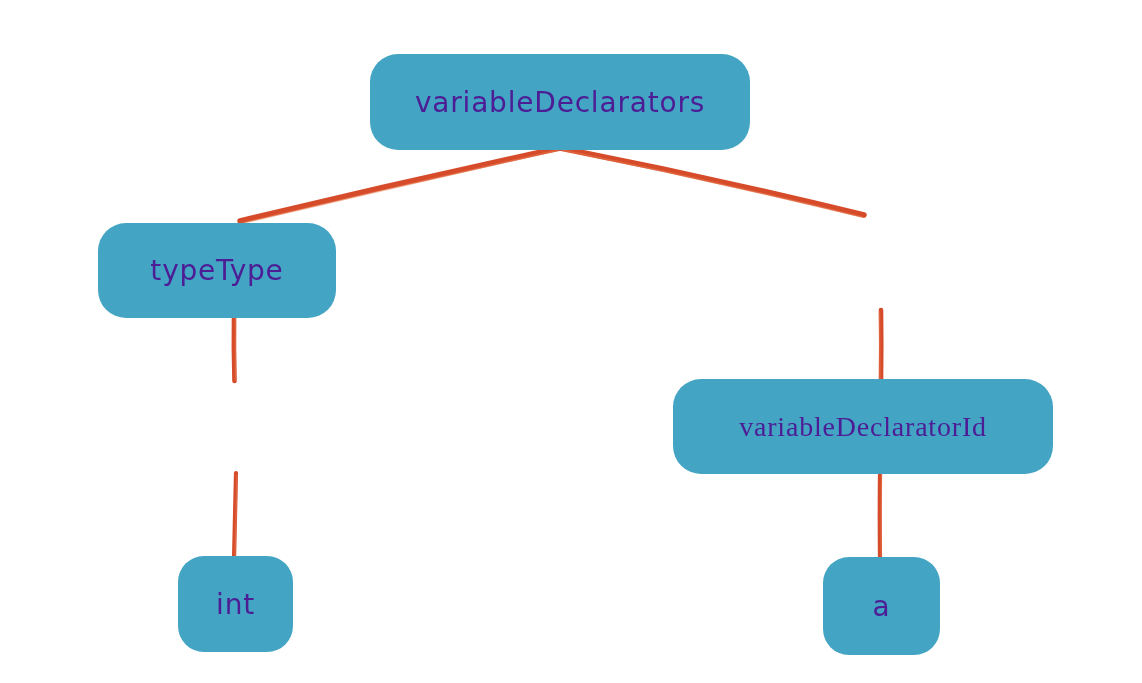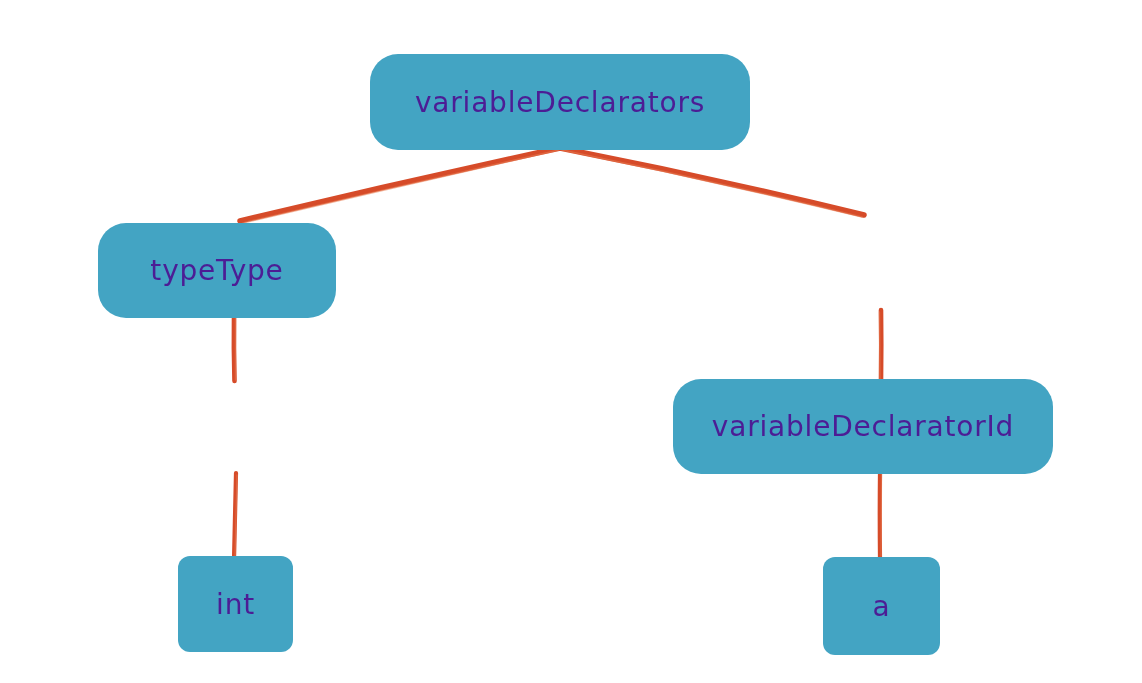--- a/index.html
+++ b/index.html
@@ -30,28 +30,28 @@
     justify-content: center;
     background: #43a4c3;
     color: #4c1d95;
     border-radius: 28px;
     font-size: 28px;
     letter-spacing: 0.8px;
     text-align: center;
     white-space: nowrap;
     box-sizing: border-box;
   }
-  .node.small { border-radius: 12px; }
+  .node.small { border-radius: 26px; }
 
   
   #node-variableDeclarators   { left: 370px; top:  54px; width: 380px; height: 96px; }
   #node-typeType              { left: 98px; top: 223px; width: 238px; height: 95px; }
   #node-variableDeclarator    { left: 672px; top: 215px; width: 383px; height: 97px; }
   #node-primitiveType         { left:  92px; top: 379px; width: 290px; height: 96px; }
-  #node-variableDeclaratorId  { left: 673px; top: 379px; width: 380px; height: 95px; }
+  #node-variableDeclaratorId  { left: 673px; top: 379px; width: 380px; height: 95px; font-family: Liberation Serif, serif; }
   #node-int                   { left: 178px; top: 556px; width: 115px; height: 96px; }
   #node-a                     { left: 823px; top: 557px; width: 117px; height: 98px; }
 
   .edge-main {
     fill: none;
     stroke: #d64b29;
     stroke-linecap: round;
   }
   .edge-texture {
     fill: none;

